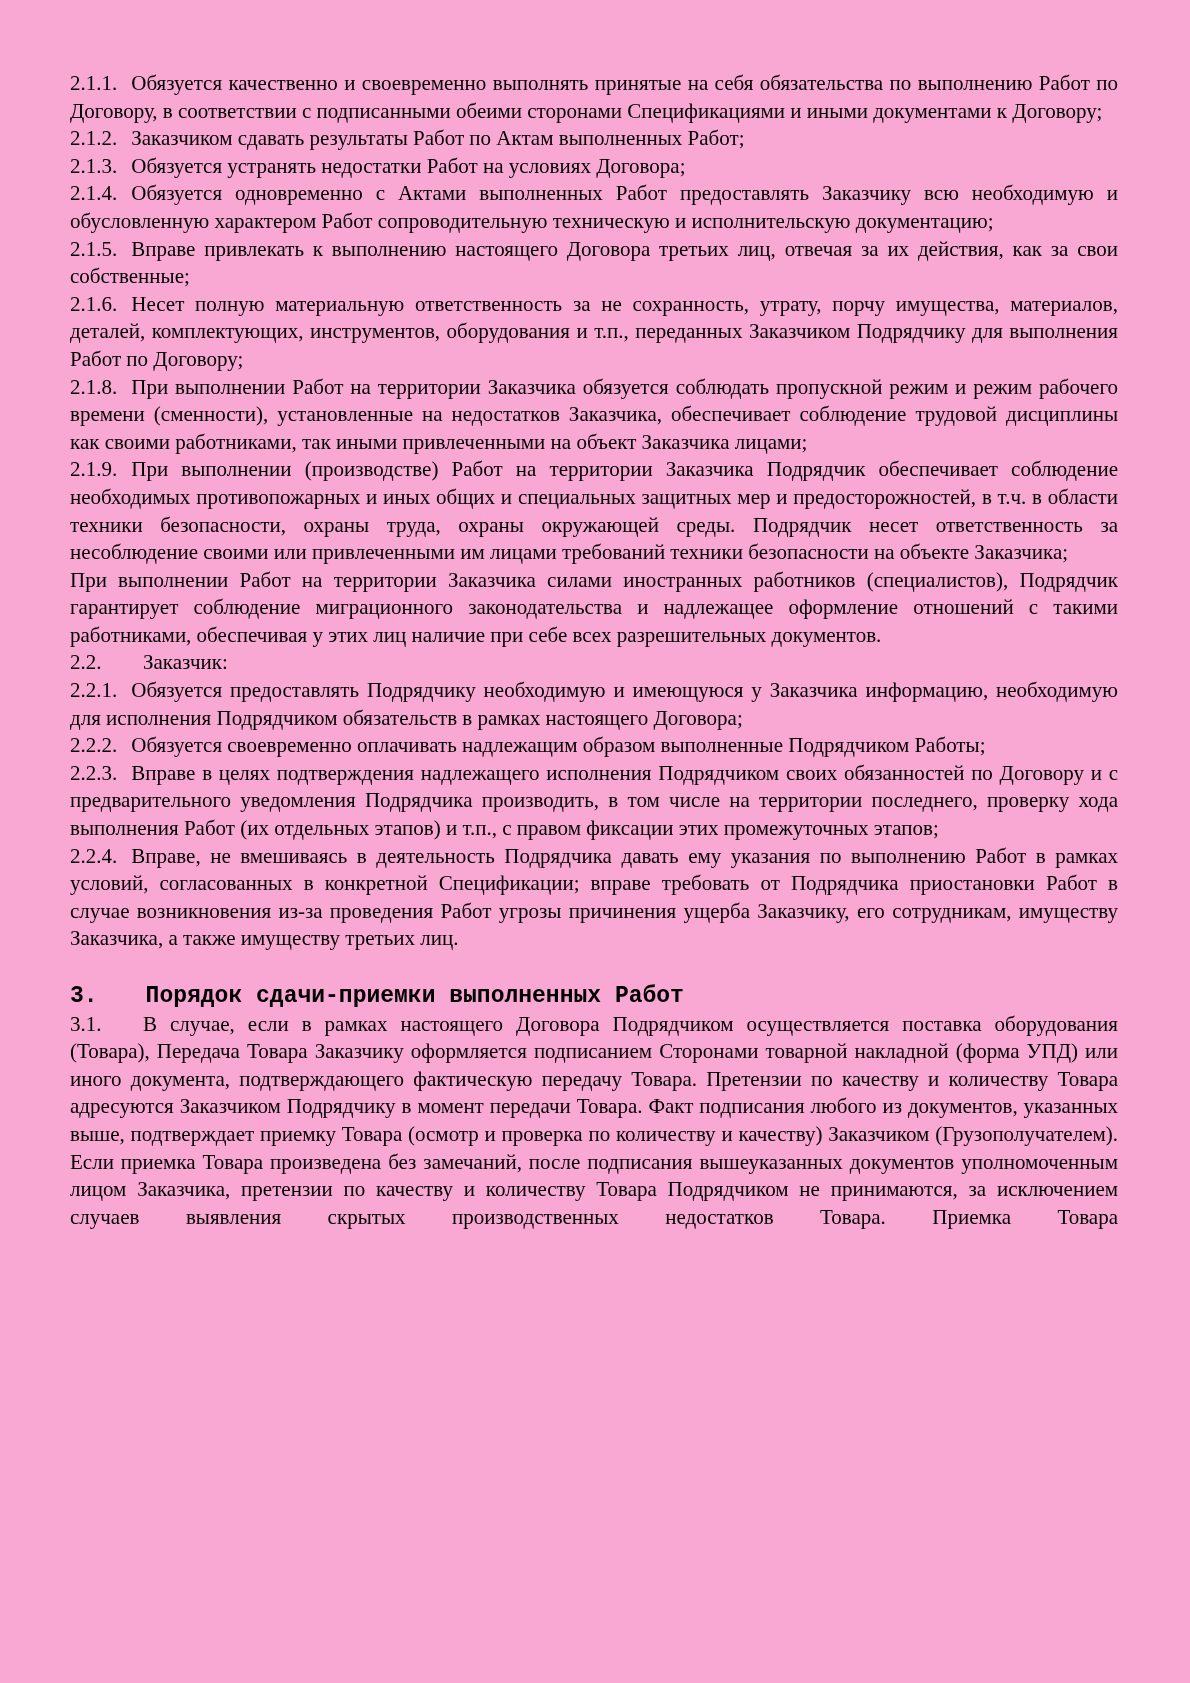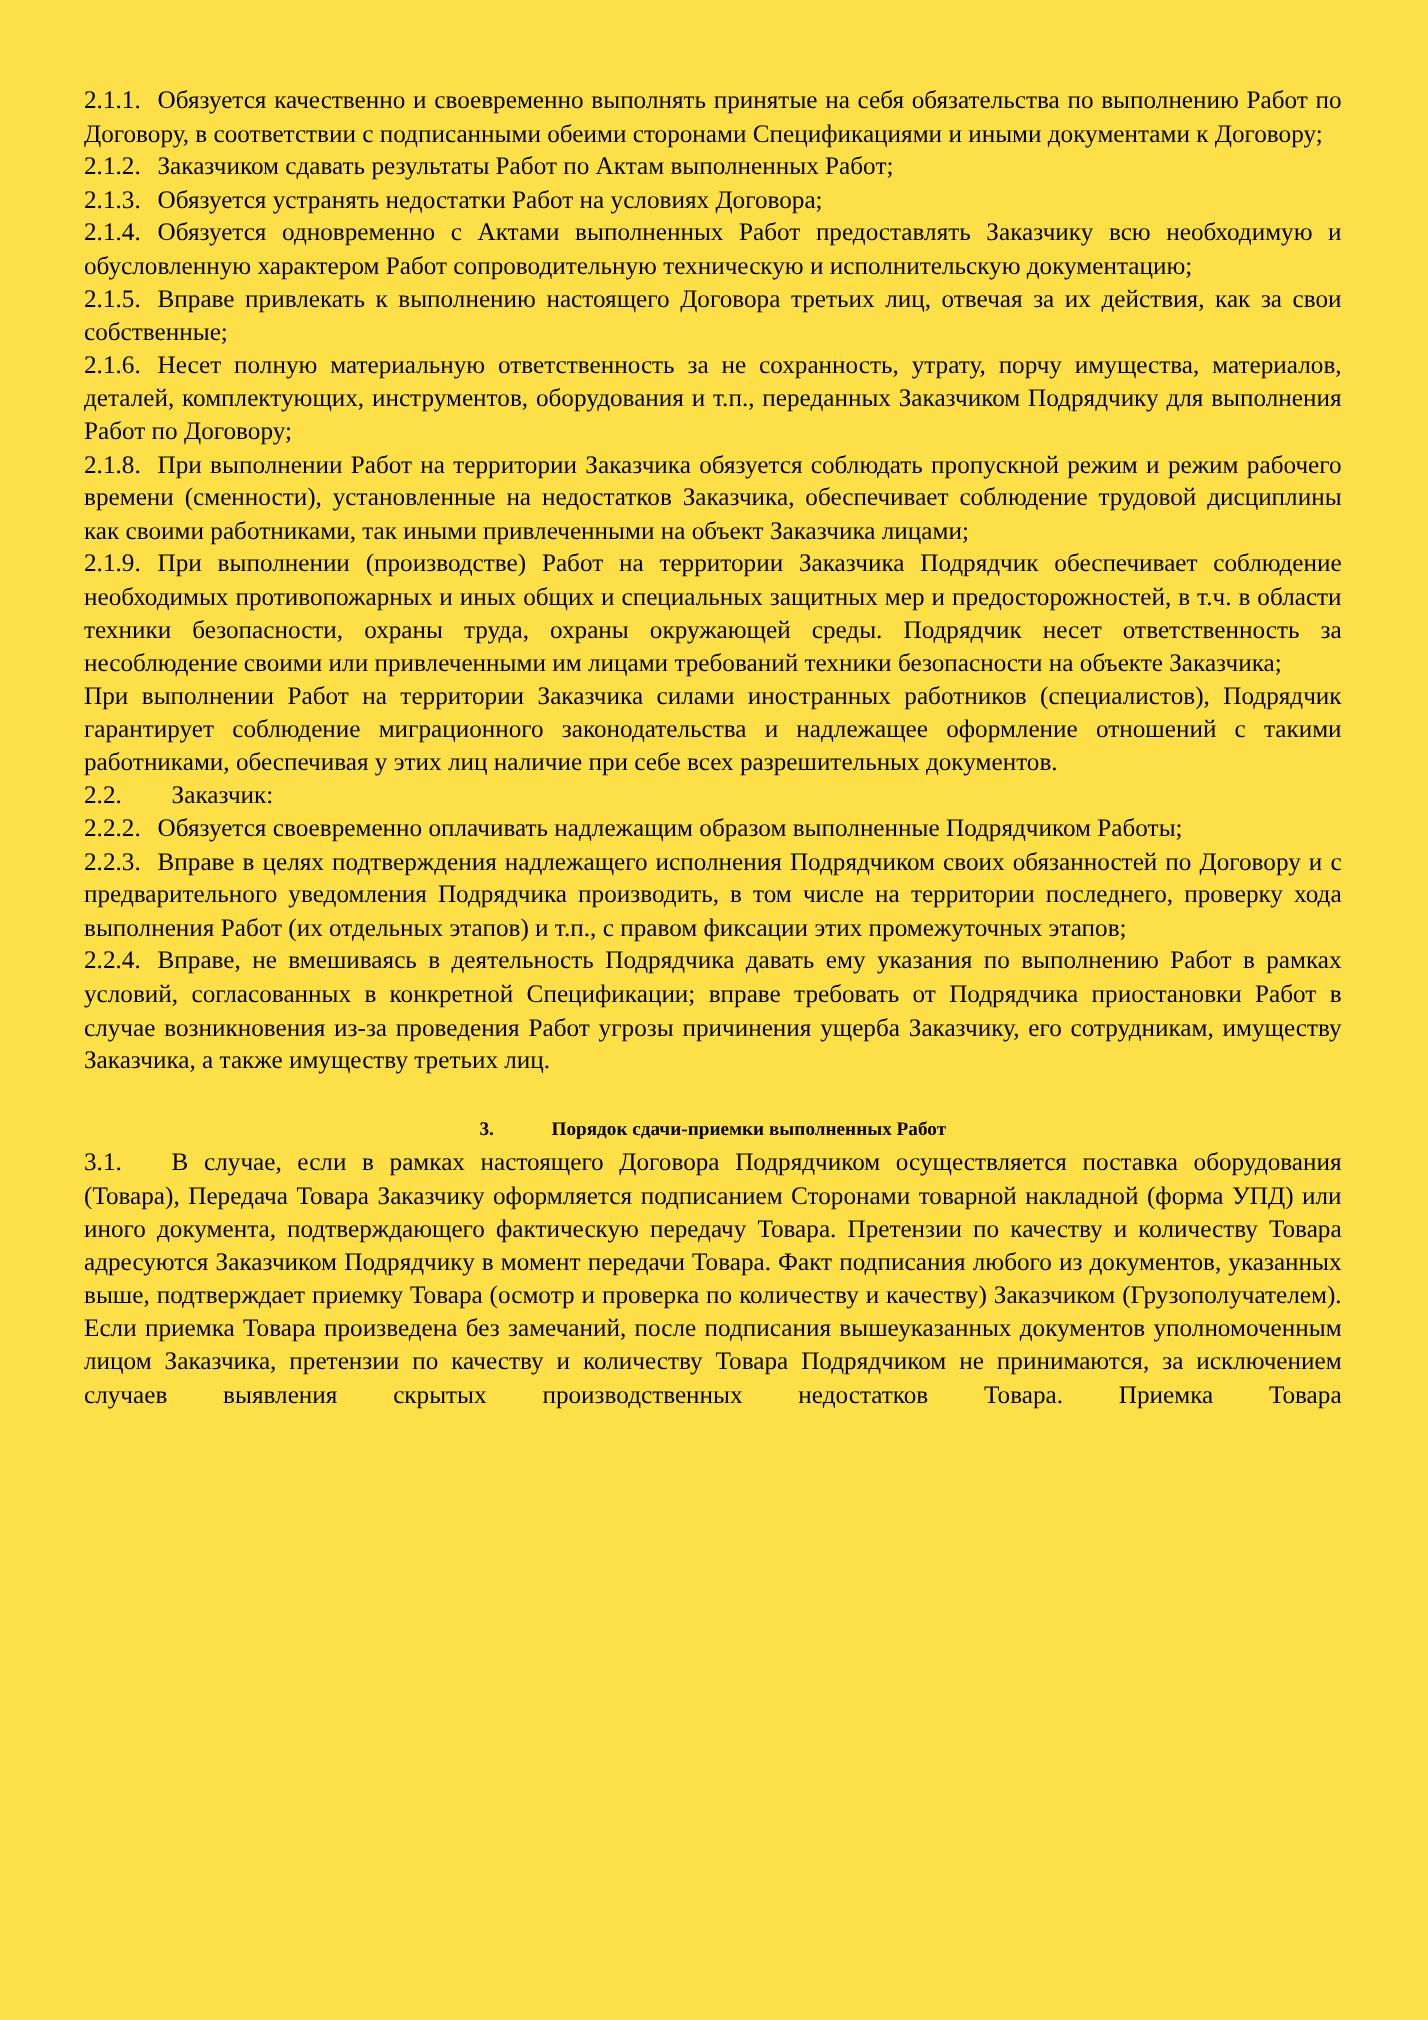--- a/index.html
+++ b/index.html
@@ -1,43 +1,43 @@
 <!DOCTYPE html>
 <html lang="ru"><head>
 <meta charset="utf-8">
 <style>
   html, body { margin: 0; padding: 0; background: #ffffff; }
   .page {
     position: relative;
     width: 1190px;
     height: 1683px;
-    background: #fde047;
+    background: #f9a8d4;
     overflow: hidden;
     font-family: "Liberation Serif", "DejaVu Serif", serif;
     font-size: 21px;
     line-height: 27.6px;
     color: #000000;
   }
   .content {
     padding: 70px 72px 0 70px;
     text-align: justify;
   }
   .content p { margin: 0; padding: 0; }
   
   .sub { margin-left: 73px; }
   
   .num { padding-right: 14px; }
   
   .hang { display: inline-block; width: 73px; }
   .heading {
     margin: 30px 0 0 0;
-    text-align: center;
     font-weight: bold;
-    font-size: 16px;
+    font-size: 23px;
     line-height: 27.6px;
+    font-family: Liberation Mono, monospace;
   }
   .heading .hnum { padding-right: 48px; }
   
   .justify-last { text-align-last: justify; }
 </style>
 </head>
 <body>
 
 <div class="page">
   <div class="content">
@@ -56,20 +56,21 @@
 
 
     <p class="sub"><span class="num">2.1.8.</span><span>При выполнении Работ на территории Заказчика обязуется соблюдать пропускной режим и режим рабочего времени (сменности), установленные на недостатков Заказчика, обеспечивает соблюдение трудовой дисциплины как своими работниками, так иными привлеченными на объект Заказчика лицами;</span></p>
 
     <p class="sub"><span class="num">2.1.9.</span><span>При выполнении (производстве) Работ на территории Заказчика Подрядчик обеспечивает соблюдение необходимых противопожарных и иных общих и специальных защитных мер и предосторожностей, в т.ч. в области техники безопасности, охраны труда, охраны окружающей среды. Подрядчик несет ответственность за несоблюдение своими или привлеченными им лицами требований техники безопасности на объекте Заказчика;</span></p>
 
     <p class="sub"><span>При выполнении Работ на территории Заказчика силами иностранных работников (специалистов), Подрядчик гарантирует соблюдение миграционного законодательства и надлежащее оформление отношений с такими работниками, обеспечивая у этих лиц наличие при себе всех разрешительных документов.</span></p>
 
     <p><span class="hang">2.2.</span><span>Заказчик:</span></p>
 
+    <p class="sub"><span class="num">2.2.1.</span><span>Обязуется предоставлять Подрядчику необходимую и имеющуюся у Заказчика информацию, необходимую для исполнения Подрядчиком обязательств в рамках настоящего Договора;</span></p>
 
     <p class="sub"><span class="num">2.2.2.</span><span>Обязуется своевременно оплачивать надлежащим образом выполненные Подрядчиком Работы;</span></p>
 
     <p class="sub"><span class="num">2.2.3.</span><span>Вправе в целях подтверждения надлежащего исполнения Подрядчиком своих обязанностей по Договору и с предварительного уведомления Подрядчика производить, в том числе на территории последнего, проверку хода выполнения Работ (их отдельных этапов) и т.п., с правом фиксации этих промежуточных этапов;</span></p>
 
     <p class="sub"><span class="num">2.2.4.</span><span>Вправе, не вмешиваясь в деятельность Подрядчика давать ему указания по выполнению Работ в рамках условий, согласованных в конкретной Спецификации; вправе требовать от Подрядчика приостановки Работ в случае возникновения из-за проведения Работ угрозы причинения ущерба Заказчику, его сотрудникам, имуществу Заказчика, а также имуществу третьих лиц.</span></p>
 
     <div class="heading"><span class="hnum">3.</span><span>Порядок сдачи-приемки выполненных Работ</span></div>
 
     <p class="justify-last"><span class="hang">3.1.</span><span>В случае, если в рамках настоящего Договора Подрядчиком осуществляется поставка оборудования (Товара), Передача Товара Заказчику оформляется подписанием Сторонами товарной накладной (форма УПД) или иного документа, подтверждающего фактическую передачу Товара. Претензии по качеству и количеству Товара адресуются Заказчиком Подрядчику в момент передачи Товара. Факт подписания любого из документов, указанных выше, подтверждает приемку Товара (осмотр и проверка по количеству и качеству) Заказчиком (Грузополучателем). Если приемка Товара произведена без замечаний, после подписания вышеуказанных документов уполномоченным лицом Заказчика, претензии по качеству и количеству Товара Подрядчиком не принимаются, за исключением случаев выявления скрытых производственных недостатков Товара. Приемка Товара</span></p>

